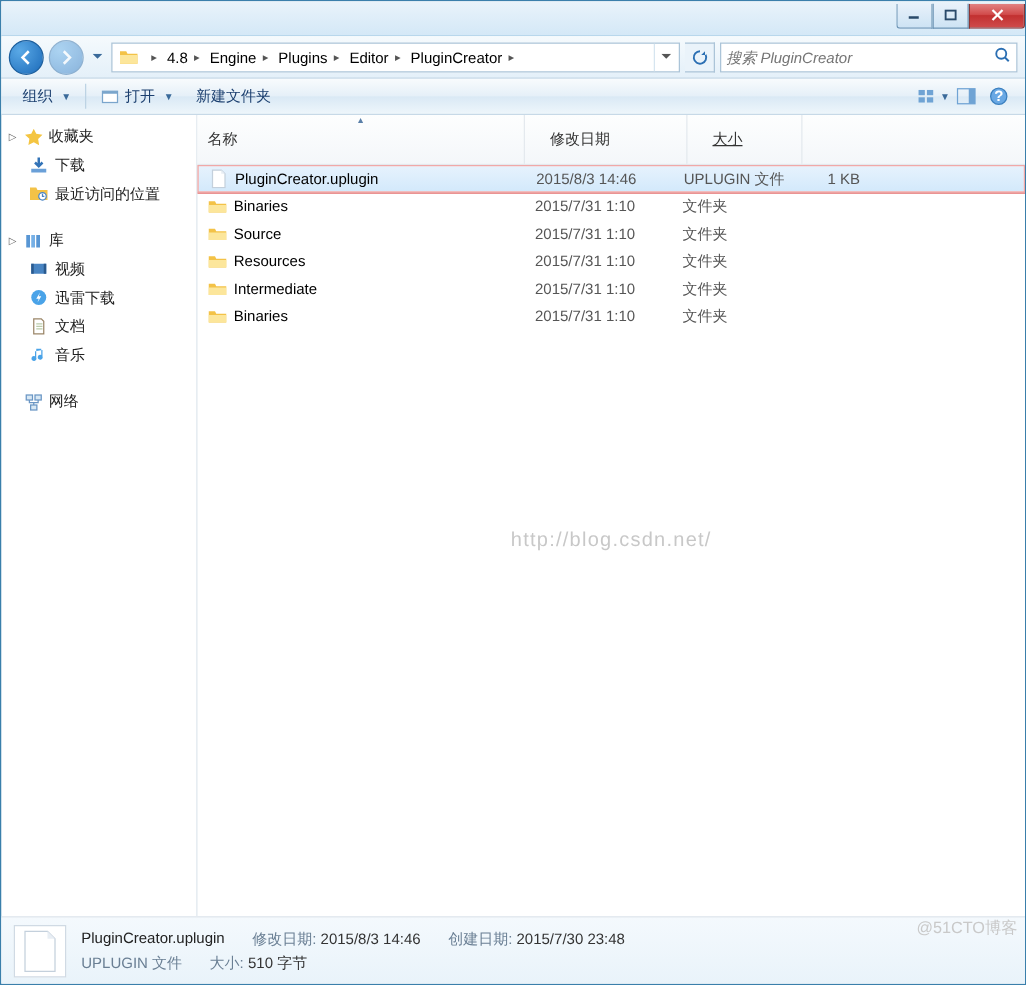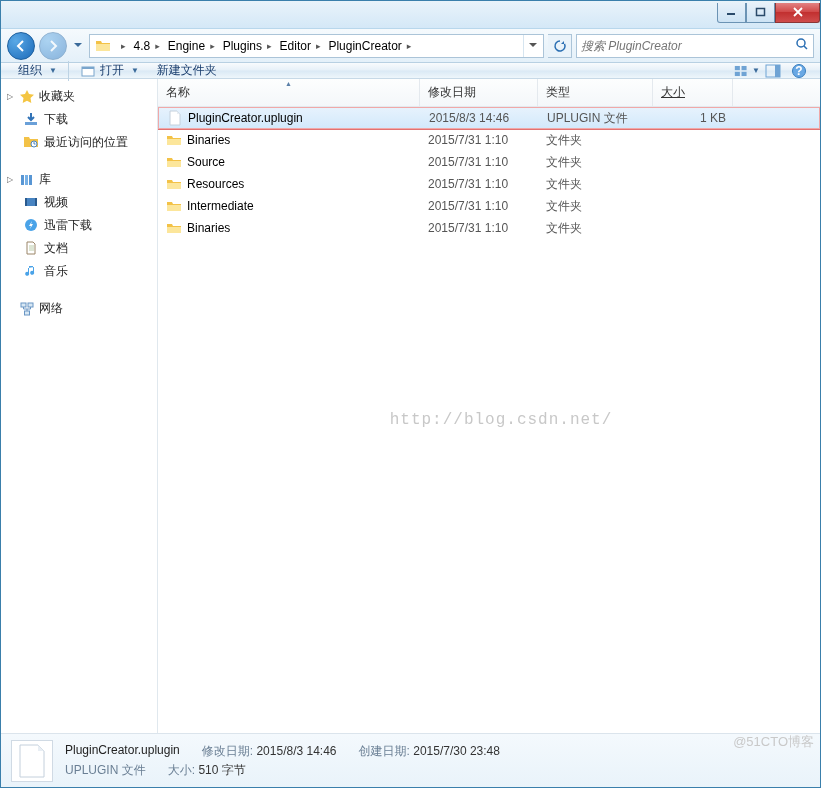--- a/index.html
+++ b/index.html
@@ -17,53 +17,53 @@
 .navdrop{width:14px;height:24px;display:flex;align-items:center;justify-content:center;cursor:pointer;}
 .pathbox{flex:1;height:24px;border:1px solid #abc4d8;background:#fff;display:flex;align-items:center;padding:0 2px;}
 .pico{width:16px;height:16px;margin:0 3px;}
 .crumb{padding:0 4px;cursor:pointer;display:flex;align-items:center;gap:2px;height:100%;}
 .crumb .sep{color:#555;font-size:9px;margin-left:3px;}
 .pdrop{width:18px;height:22px;border-left:1px solid #d6e5f0;display:flex;align-items:center;justify-content:center;cursor:pointer;}
 .refresh{width:24px;height:24px;border:1px solid #abc4d8;border-left:none;background:#eaf3fa;display:flex;align-items:center;justify-content:center;cursor:pointer;}
 .searchbox{width:238px;height:24px;border:1px solid #abc4d8;background:#fff;display:flex;align-items:center;padding:0 4px;}
 .searchbox input{flex:1;border:none;outline:none;font-style:italic;color:#888;font-size:12px;}
 .searchbox .sicon{color:#2b6fb3;cursor:pointer;}
-.toolbar{height:16px;background:linear-gradient(#f8fbfd,#e6f0f8 48%,#dae9f5 52%,#eef6fb);border-bottom:1px solid #c7d9e7;display:flex;align-items:center;padding:0 8px;gap:0;justify-content:flex-end;}
+.toolbar{height:29px;background:linear-gradient(#f8fbfd,#e6f0f8 48%,#dae9f5 52%,#eef6fb);border-bottom:1px solid #c7d9e7;display:flex;align-items:center;padding:0 8px;gap:0;justify-content:flex-end;}
 .tbitem{padding:4px 9px;cursor:pointer;color:#1a3e6e;display:flex;align-items:center;gap:4px;}
 .tbsep{width:1px;height:20px;background:#bdd3e4;margin:0 2px;}
 .tbdrop{font-size:8px;color:#3a6a9a;margin-left:3px;}
 .tbsp{flex:1;}
 .tbicon{width:26px;height:22px;display:flex;align-items:center;justify-content:center;cursor:pointer;border-radius:2px;}
 .body{flex:1;display:flex;overflow:hidden;}
 .nav{width:157px;border-right:1px solid #e0e8ee;overflow:auto;padding:6px 0;}
 .ngroup{margin-bottom:14px;}
 .nhead{display:flex;align-items:center;gap:4px;padding:3px 4px;cursor:pointer;}
 .nhead .tri{font-size:8px;color:#666;width:10px;text-align:center;}
 .nhead .lbl,.nitem .lbl{color:#222;}
 .nitem{display:flex;align-items:flex-start;gap:5px;padding:3px 4px 3px 22px;cursor:pointer;}
 .nitem.sel{background:linear-gradient(#eaf4fd,#d7ebfa);border:1px solid #a7cdee;border-radius:2px;padding:2px 3px 2px 21px;}
 .nico{width:16px;height:16px;flex-shrink:0;}
 .content{flex:1;display:flex;flex-direction:column;position:relative;}
-.cols{height:28px;border-bottom:1px solid #e4e9ee;display:flex;align-items:center;background:linear-gradient(#fdfefe,#f4f7fa);}
+.cols{height:40px;border-bottom:1px solid #e4e9ee;display:flex;align-items:center;background:linear-gradient(#fdfefe,#f4f7fa);gap:12px;}
 .col{padding:0 8px;height:100%;display:flex;align-items:center;border-right:1px solid #e4e9ee;color:#333;cursor:pointer;position:relative;}
 .col.name{width:262px;}
 .col.date{width:118px;align-items:center;}
 .col.type{width:115px;}
 .col.size{width:80px;justify-content:flex-start;text-decoration:underline;}
 .col .sort{position:absolute;top:1px;left:50%;transform:translateX(-50%);font-size:7px;color:#5a7fa8;}
 .files{flex:1;overflow:auto;position:relative;}
 .row{height:22px;display:flex;align-items:center;cursor:pointer;}
 .row.sel{background:linear-gradient(#e6f2fd,#d3e9fb);border:1px solid #f0a8a8;outline:1px solid #e27272;}
 .row .c{padding:0 8px;overflow:hidden;white-space:nowrap;}
 .row .c.name{width:262px;display:flex;align-items:center;gap:5px;}
 .row .c.date{width:118px;color:#555;}
 .row .c.type{width:115px;color:#555;}
-.row .c.size{width:80px;text-align:right;color:#555;}
+.row .c.size{width:80px;color:#555;}
 .fico{width:16px;height:16px;flex-shrink:0;}
-.watermark{position:absolute;top:50%;left:50%;transform:translate(-50%,-50%);color:#c8c8c8;font-family:Liberation Mono, monospace;font-size:16px;pointer-events:none;letter-spacing:1px;margin-left:12px;}
+.watermark{position:absolute;top:50%;left:50%;transform:translate(-50%,-50%);color:#c8c8c8;font-family:Liberation Sans, sans-serif;font-size:16px;pointer-events:none;letter-spacing:1px;}
 .details{height:54px;border-top:1px solid #dbe4ec;background:linear-gradient(#f4f9fd,#e9f3fa);display:flex;align-items:center;padding:4px 10px;gap:12px;}
 .dico{width:42px;height:42px;background:#fff;border:1px solid #d0dae4;display:flex;align-items:center;justify-content:center;}
 .dtext{display:flex;flex-direction:column;gap:2px;font-size:11px;color:#333;}
 .dline{display:flex;gap:22px;}
 .dlbl{color:#6a7f94;}
 .wmcorner{position:absolute;right:6px;bottom:36px;color:#c9c9c9;font-size:13px;pointer-events:none;}
 </style>
 </head>
 <body>
 
@@ -275,23 +275,20 @@
 
     <div class="content">
       <div class="cols">
         <div class="col name">
             <span>名称</span>
             <span class="sort">▲</span>
           </div>
         <div class="col date">
             <span>修改日期</span>
           </div>
-        <div class="col type">
-            <span>类型</span>
-          </div>
         <div class="col size">
             <span>大小</span>
           </div>
       </div>
       <div class="files" id="file-list">
         <div class="row sel">
             <div class="c name">
               <svg class="fico" viewBox="0 0 16 16">
                 <path fill="#fff" stroke="#c4d0dc" d="M3 1h7l3 3v11H3z"></path>
                 <path fill="#e8eef4" d="M10 1v3h3z"></path>

